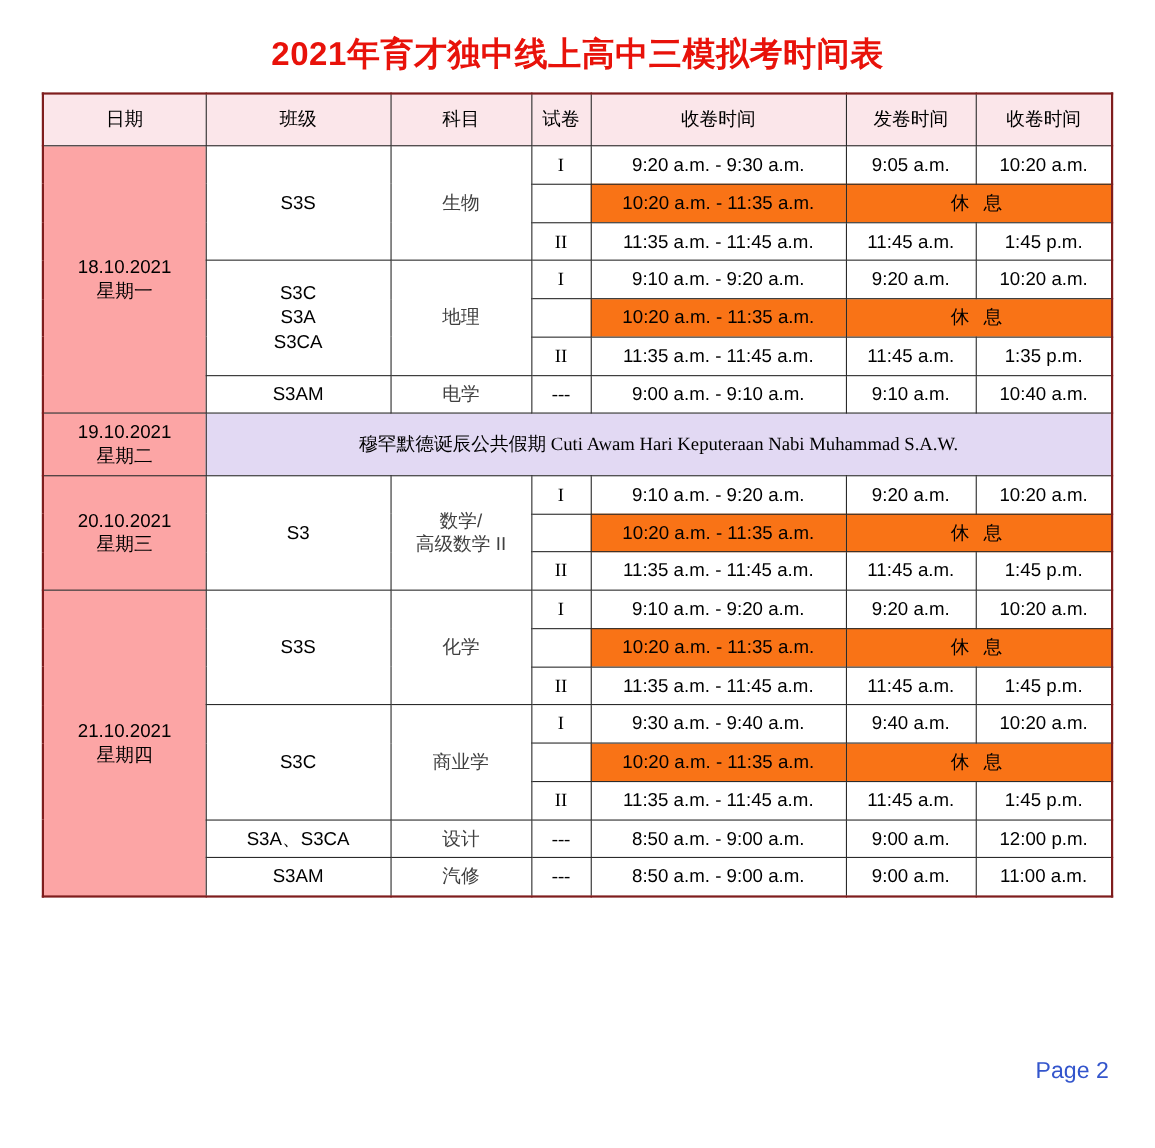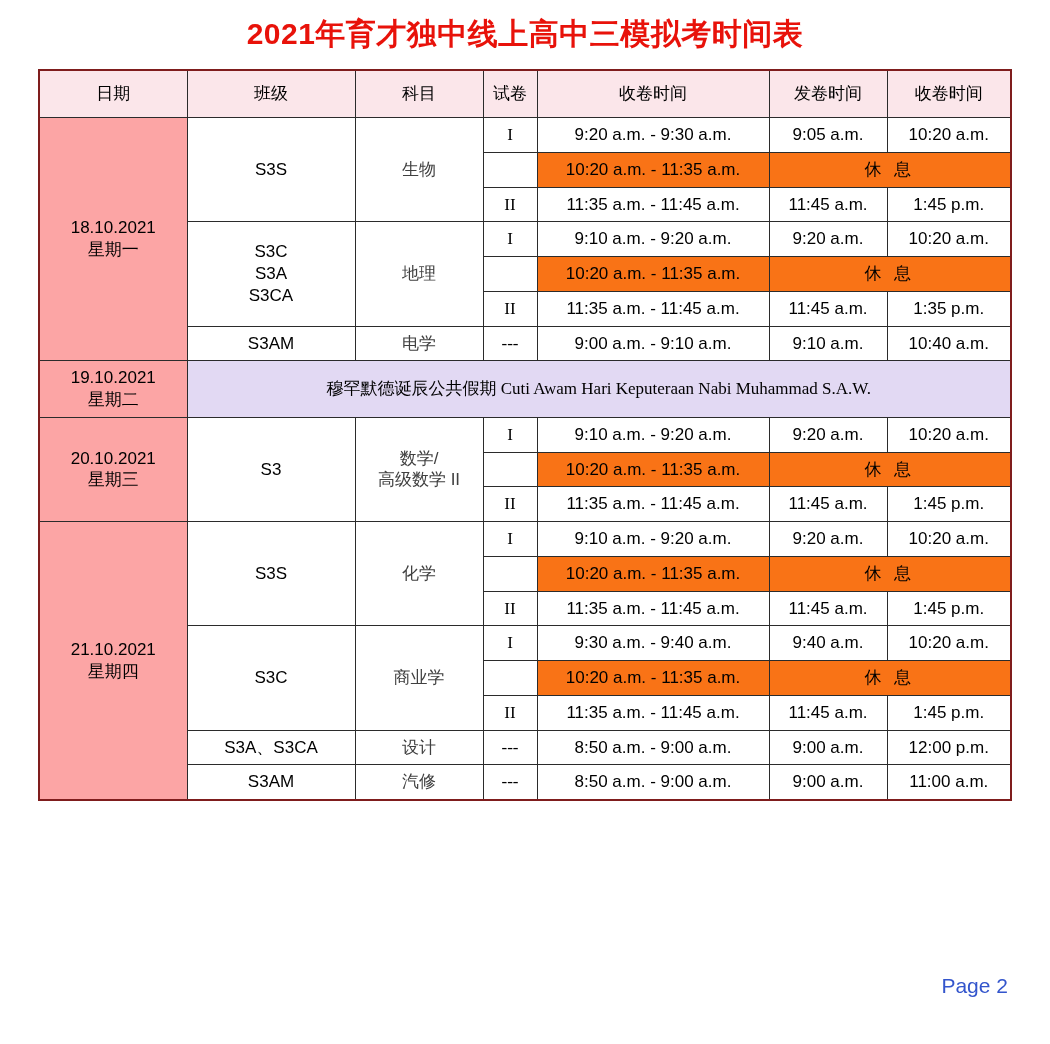--- a/index.html
+++ b/index.html
@@ -19,21 +19,21 @@
     width: 1050px;
     height: 1044px;
     box-sizing: border-box;
   }
   .doc-title {
     text-align: center;
     color: #e8120a;
     font-size: 30px;
     font-weight: bold;
     letter-spacing: 0.5px;
-    padding-top: 14px;
+    padding-top: 29px;
     padding-bottom: 14px;
   }
   table.schedule {
     border-collapse: collapse;
     table-layout: fixed;
     margin: 0 auto;
     width: 972px;
     border: 2px solid #7f1d1d;
   }
   table.schedule td, table.schedule th {
@@ -80,21 +80,21 @@
   }
   td.holiday-cell {
     background: #e2d9f3;
     font-size: 20px;
     padding: 14px 6px;
     font-family: Liberation Serif, serif;
   }
   .page-number {
     position: absolute;
     right: 42px;
-    bottom: 46px;
+    bottom: 58px;
     color: #3355cc;
     font-size: 21px;
   }
   .col-date { width: 148px; }
   .col-class { width: 168px; }
   .col-subject { width: 128px; }
   .col-paper { width: 54px; }
   .col-call { width: 232px; }
   .col-hand { width: 118px; }
   .col-collect { width: 124px; }

